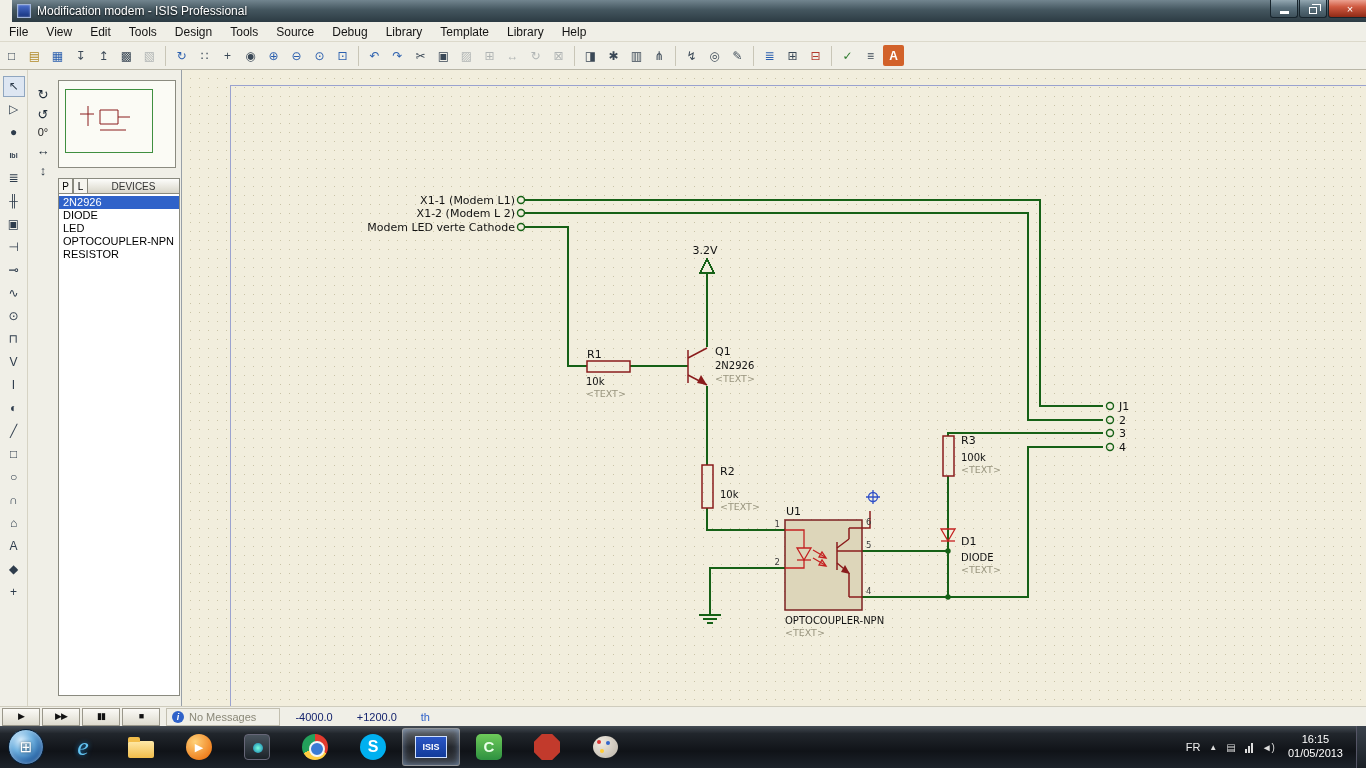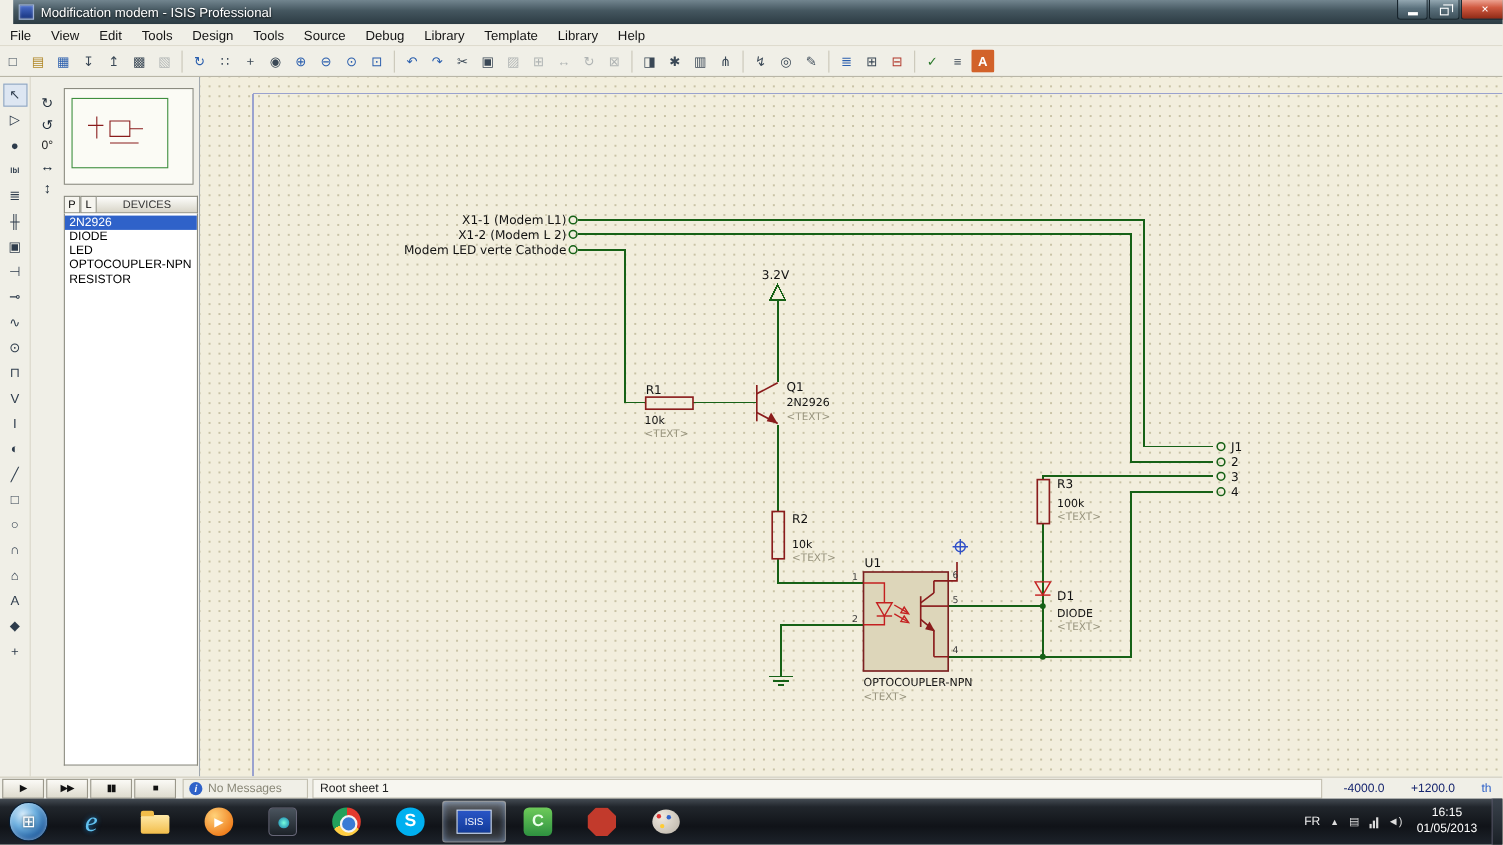--- a/index.html
+++ b/index.html
@@ -85,21 +85,21 @@
   .task-slot.active{background:linear-gradient(rgba(255,255,255,.28),rgba(255,255,255,.08) 50%,rgba(255,255,255,.16));border-color:rgba(255,255,255,.35);box-shadow:inset 0 0 7px rgba(160,200,255,.5)}
   .ico-ie{font-size:26px;font-style:italic;color:#62c2f0;line-height:26px;font-family:"Liberation Serif",serif;text-shadow:0 0 5px #1a7ac0}
   .ico-folder{width:26px;height:17px;background:linear-gradient(#ffe9a8,#f2bd4a);border-radius:2px;position:relative;margin-top:5px}
   .ico-folder::before{content:"";position:absolute;top:-4px;left:0;width:12px;height:5px;background:#f2bd4a;border-radius:2px 2px 0 0}
   .ico-wmp{width:26px;height:26px;border-radius:50%;background:radial-gradient(circle at 35% 30%,#ffd27a,#ef7f1e 75%);color:#fff;font-size:11px;display:flex;align-items:center;justify-content:center}
   .ico-mc{width:26px;height:26px;border-radius:4px;background:linear-gradient(#4a545e,#1c2228);border:1px solid #667;position:relative}
   .ico-mc::after{content:"";position:absolute;left:8px;top:8px;width:10px;height:10px;border-radius:50%;background:radial-gradient(#7fd,#17a)}
   .ico-chrome{width:26px;height:26px;border-radius:50%;background:conic-gradient(#e33b2e 0 120deg,#ffce43 120deg 240deg,#23a15b 240deg 360deg);position:relative}
   .ico-chrome::after{content:"";position:absolute;left:7px;top:7px;width:12px;height:12px;background:#3a7bd5;border:2px solid #f5f5f5;border-radius:50%}
   .ico-skype{width:26px;height:26px;border-radius:50%;background:#00b0f0;color:#fff;font-weight:bold;font-size:16px;text-align:center;line-height:26px}
-  .ico-isis{width:32px;height:22px;background:linear-gradient(#2a56c6,#123b9a);color:#fff;font-size:9px;font-weight:normal;display:flex;align-items:center;justify-content:center;border:1px solid #cfe0ff}
+  .ico-isis{width:32px;height:22px;background:linear-gradient(#2a56c6,#123b9a);color:#fff;font-size:9px;font-weight:bold;display:flex;align-items:center;justify-content:center;border:1px solid #cfe0ff}
   .ico-green{width:26px;height:26px;border-radius:5px;background:linear-gradient(#6ecb5a,#2e9140);color:#eaffea;font-size:15px;text-align:center;line-height:26px;font-weight:bold}
   .ico-red{width:26px;height:26px;background:#c23a2c;clip-path:polygon(30% 0,70% 0,100% 30%,100% 70%,70% 100%,30% 100%,0 70%,0 30%)}
   .ico-palette{width:25px;height:22px;border-radius:50%;background:radial-gradient(circle at 35% 30%,#efe9df,#b9b2a6);position:relative}
   .ico-palette::after{content:"";position:absolute;left:4px;top:4px;width:4px;height:4px;border-radius:50%;background:#d33;box-shadow:9px 1px 0 #36c,3px 9px 0 #fc3}
   .tray{margin-left:auto;display:flex;align-items:center;color:#eee;gap:9px}
   .tray-lang{font-size:11px;font-weight:normal}
   .tray-caret{font-size:8px;color:#ddd}
   .tray-ico{font-size:10px;color:#ddd}
   .tray-bars{display:flex;align-items:flex-end;gap:1px;height:12px}
   .tray-bars i{width:2px;background:#ddd;display:block}
@@ -394,21 +394,20 @@
 
   <button class="sim-btn">▶</button>
       <button class="sim-btn">▶▶</button>
       <button class="sim-btn">▮▮</button>
       <button class="sim-btn">■</button>
     </div>
   <div class="msg-panel">
     <span class="info-ico">i</span>
     <span class="msg-text">No Messages</span>
   </div>
-  <div class="sheet-panel"><span>Root sheet 1</span></div>
   <div class="coord-panel">
     <span>-4000.0</span>
     <span>+1200.0</span>
     <span class="units">th</span>
   </div>
 </div>
 
 <div class="taskbar">
   <div class="start-orb">
     <span class="orb-flag">⊞</span>

